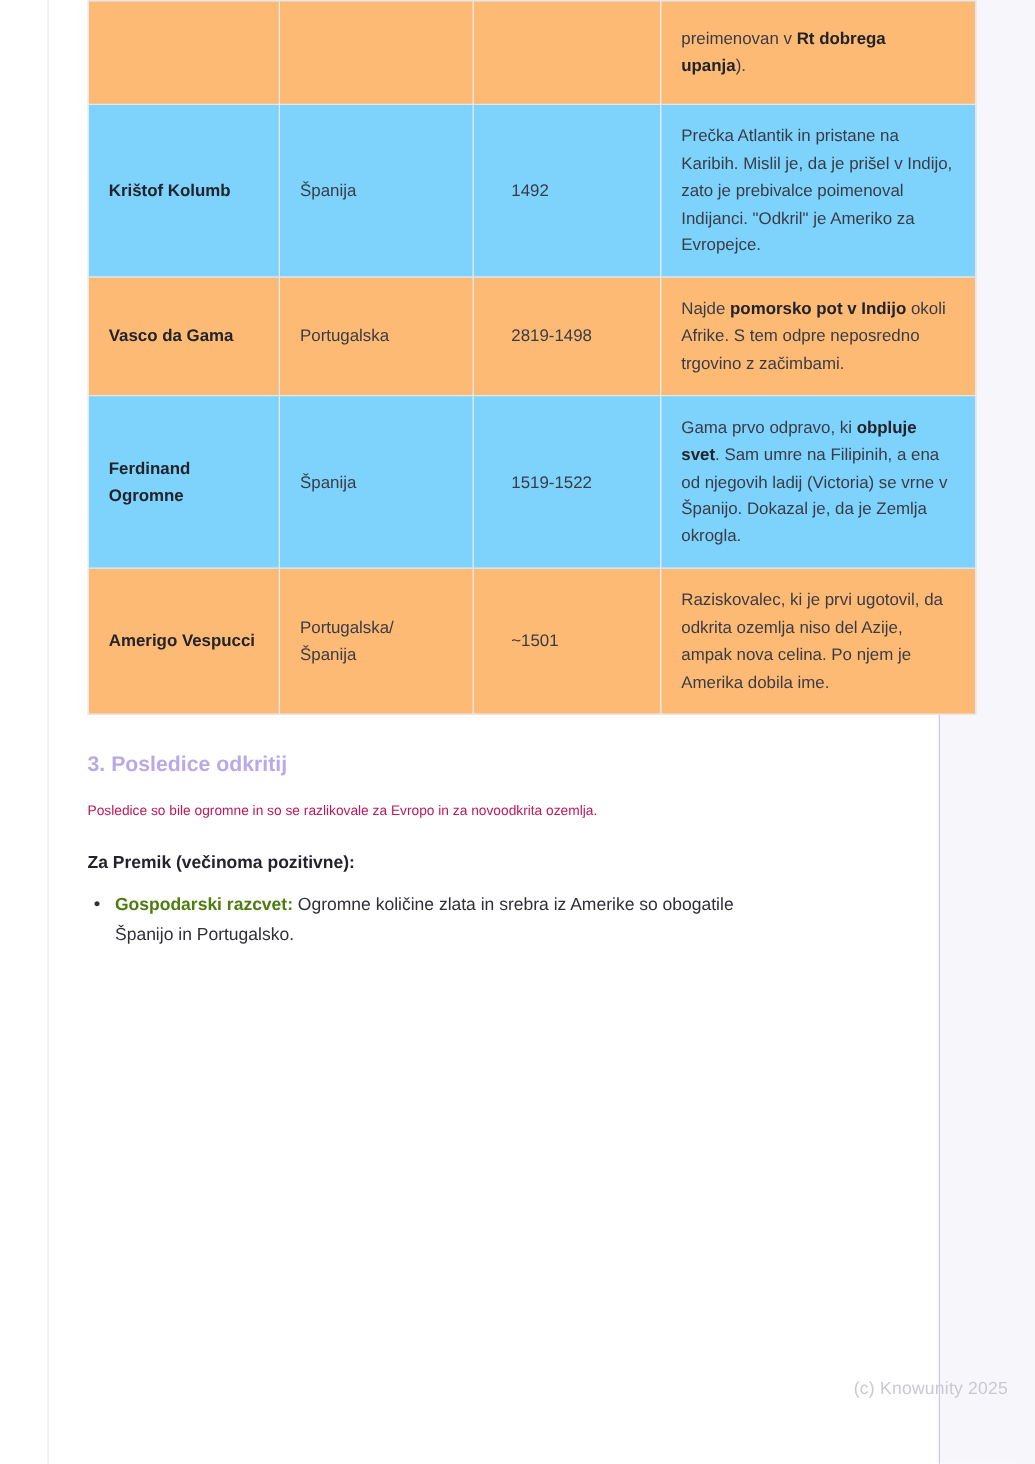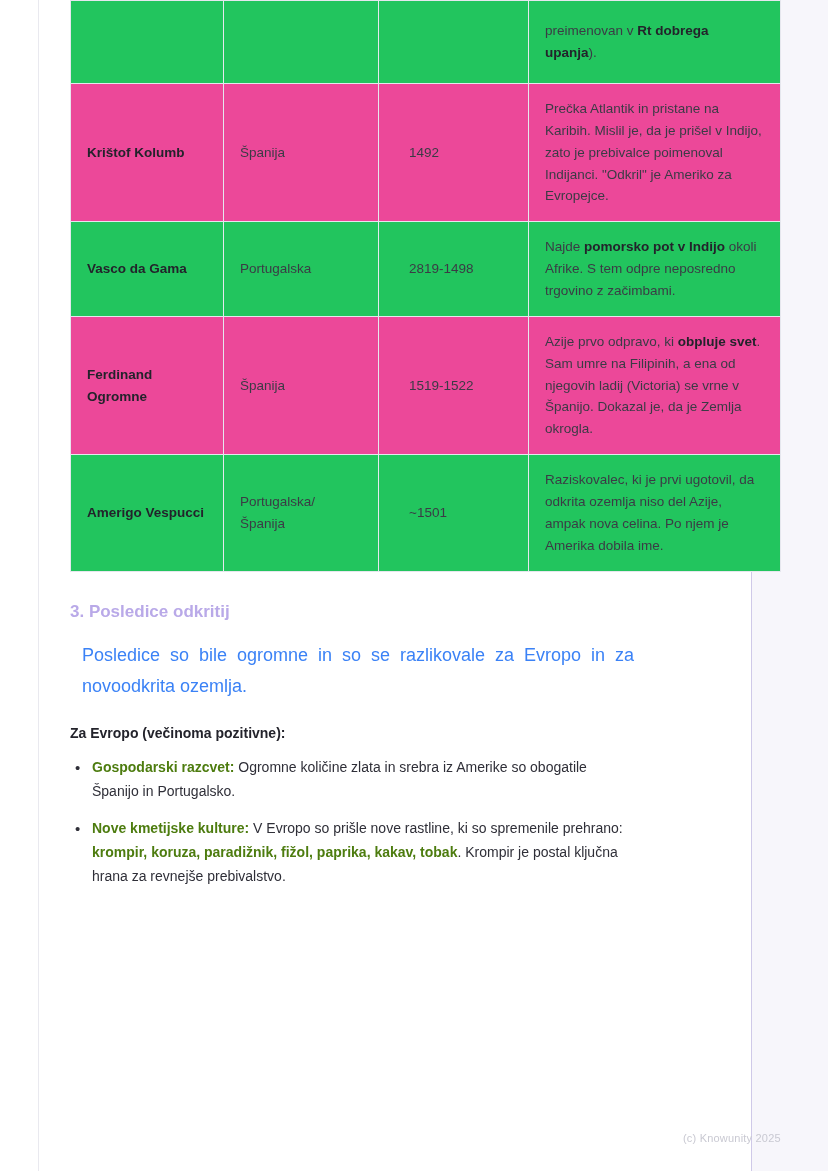--- a/index.html
+++ b/index.html
@@ -80,24 +80,24 @@
     width: 122px;
   }
   table.explorers td.years {
     width: 103px;
     padding-left: 30px;
   }
   table.explorers td.desc {
     width: 219px;
   }
   tr.shaded td {
-    background: #ec4899;
+    background: #7dd3fc;
   }
   tr.plain td {
-    background: #22c55e;
+    background: #fdba74;
   }
   td.desc b {
     font-weight: bold;
     color: #23232b;
   }
   .cut-row td {
     padding-top: 0;
     padding-bottom: 14px;
     border-top: none;
     height: 54px;
@@ -105,25 +105,25 @@
   }
 
   
   h2.section {
     font-size: 17px;
     color: #b9a9e8;
     font-weight: bold;
     margin: 30px 0 18px 0;
   }
   p.para {
-    font-size: 18px;
+    font-size: 11px;
     line-height: 1.75;
-    margin: 0 0 14px 12px;
+    margin: 0 0 14px 0;
     text-align: justify;
-    color: #3b82f6;
+    color: #be185d;
   }
   p.subhead {
     font-size: 14px;
     font-weight: bold;
     margin: 22px 0 14px 0;
     color: #23232b;
   }
   ul.bullets {
     margin: 0;
     padding: 0 0 0 22px;
@@ -145,22 +145,22 @@
     font-size: 15px;
   }
   ul.bullets li b {
     font-weight: bold;
     color: #4d7c0f;
   }
 
   .watermark {
     position: absolute;
     left: 683px;
-    top: 1132px;
-    font-size: 11px;
+    top: 1102px;
+    font-size: 14px;
     color: #c9c9d2;
     letter-spacing: 0.2px;
   }
 </style>
 </head>
 <body>
 
 <div class="page">
 
   <div class="left-rule"></div>
@@ -186,38 +186,37 @@
           <tr class="plain">
             <td class="name">Vasco da Gama</td>
             <td class="country">Portugalska</td>
             <td class="years">2819-1498</td>
             <td class="desc"><span>Najde </span><b>pomorsko pot v Indijo</b><span> okoli Afrike. S tem odpre neposredno trgovino z začimbami.</span></td>
           </tr>
           <tr class="shaded">
             <td class="name">Ferdinand Ogromne</td>
             <td class="country">Španija</td>
             <td class="years">1519-1522</td>
-            <td class="desc"><span>Azije prvo odpravo, ki </span><b>obpluje svet</b><span>. Sam umre na Filipinih, a ena od njegovih ladij (Victoria) se vrne v Španijo. Dokazal je, da je Zemlja okrogla.</span></td>
+            <td class="desc"><span>Gama prvo odpravo, ki </span><b>obpluje svet</b><span>. Sam umre na Filipinih, a ena od njegovih ladij (Victoria) se vrne v Španijo. Dokazal je, da je Zemlja okrogla.</span></td>
           </tr>
           <tr class="plain">
             <td class="name">Amerigo Vespucci</td>
             <td class="country">Portugalska/ Španija</td>
             <td class="years">~1501</td>
             <td class="desc"><span>Raziskovalec, ki je prvi ugotovil, da odkrita ozemlja niso del Azije, ampak nova celina. Po njem je Amerika dobila ime.</span></td>
           </tr>
         </tbody>
     </table>
 
     <h2 class="section">3. Posledice odkritij</h2>
 
     <p class="para">Posledice so bile ogromne in so se razlikovale za Evropo in za novoodkrita ozemlja.</p>
 
-    <p class="subhead">Za Evropo (večinoma pozitivne):</p>
+    <p class="subhead">Za Premik (večinoma pozitivne):</p>
 
     <ul class="bullets">
         <li><b>Gospodarski razcvet:</b><span> Ogromne količine zlata in srebra iz Amerike so obogatile Španijo in Portugalsko.</span></li>
-        <li><b>Nove kmetijske kulture:</b><span> V Evropo so prišle nove rastline, ki so spremenile prehrano: </span><b>krompir, koruza, paradižnik, fižol, paprika, kakav, tobak</b><span>. Krompir je postal ključna hrana za revnejše prebivalstvo.</span></li>
       </ul>
 
   </div>
 
   <div class="watermark">(c) Knowunity 2025</div>
 </div>
 
 </body></html>

